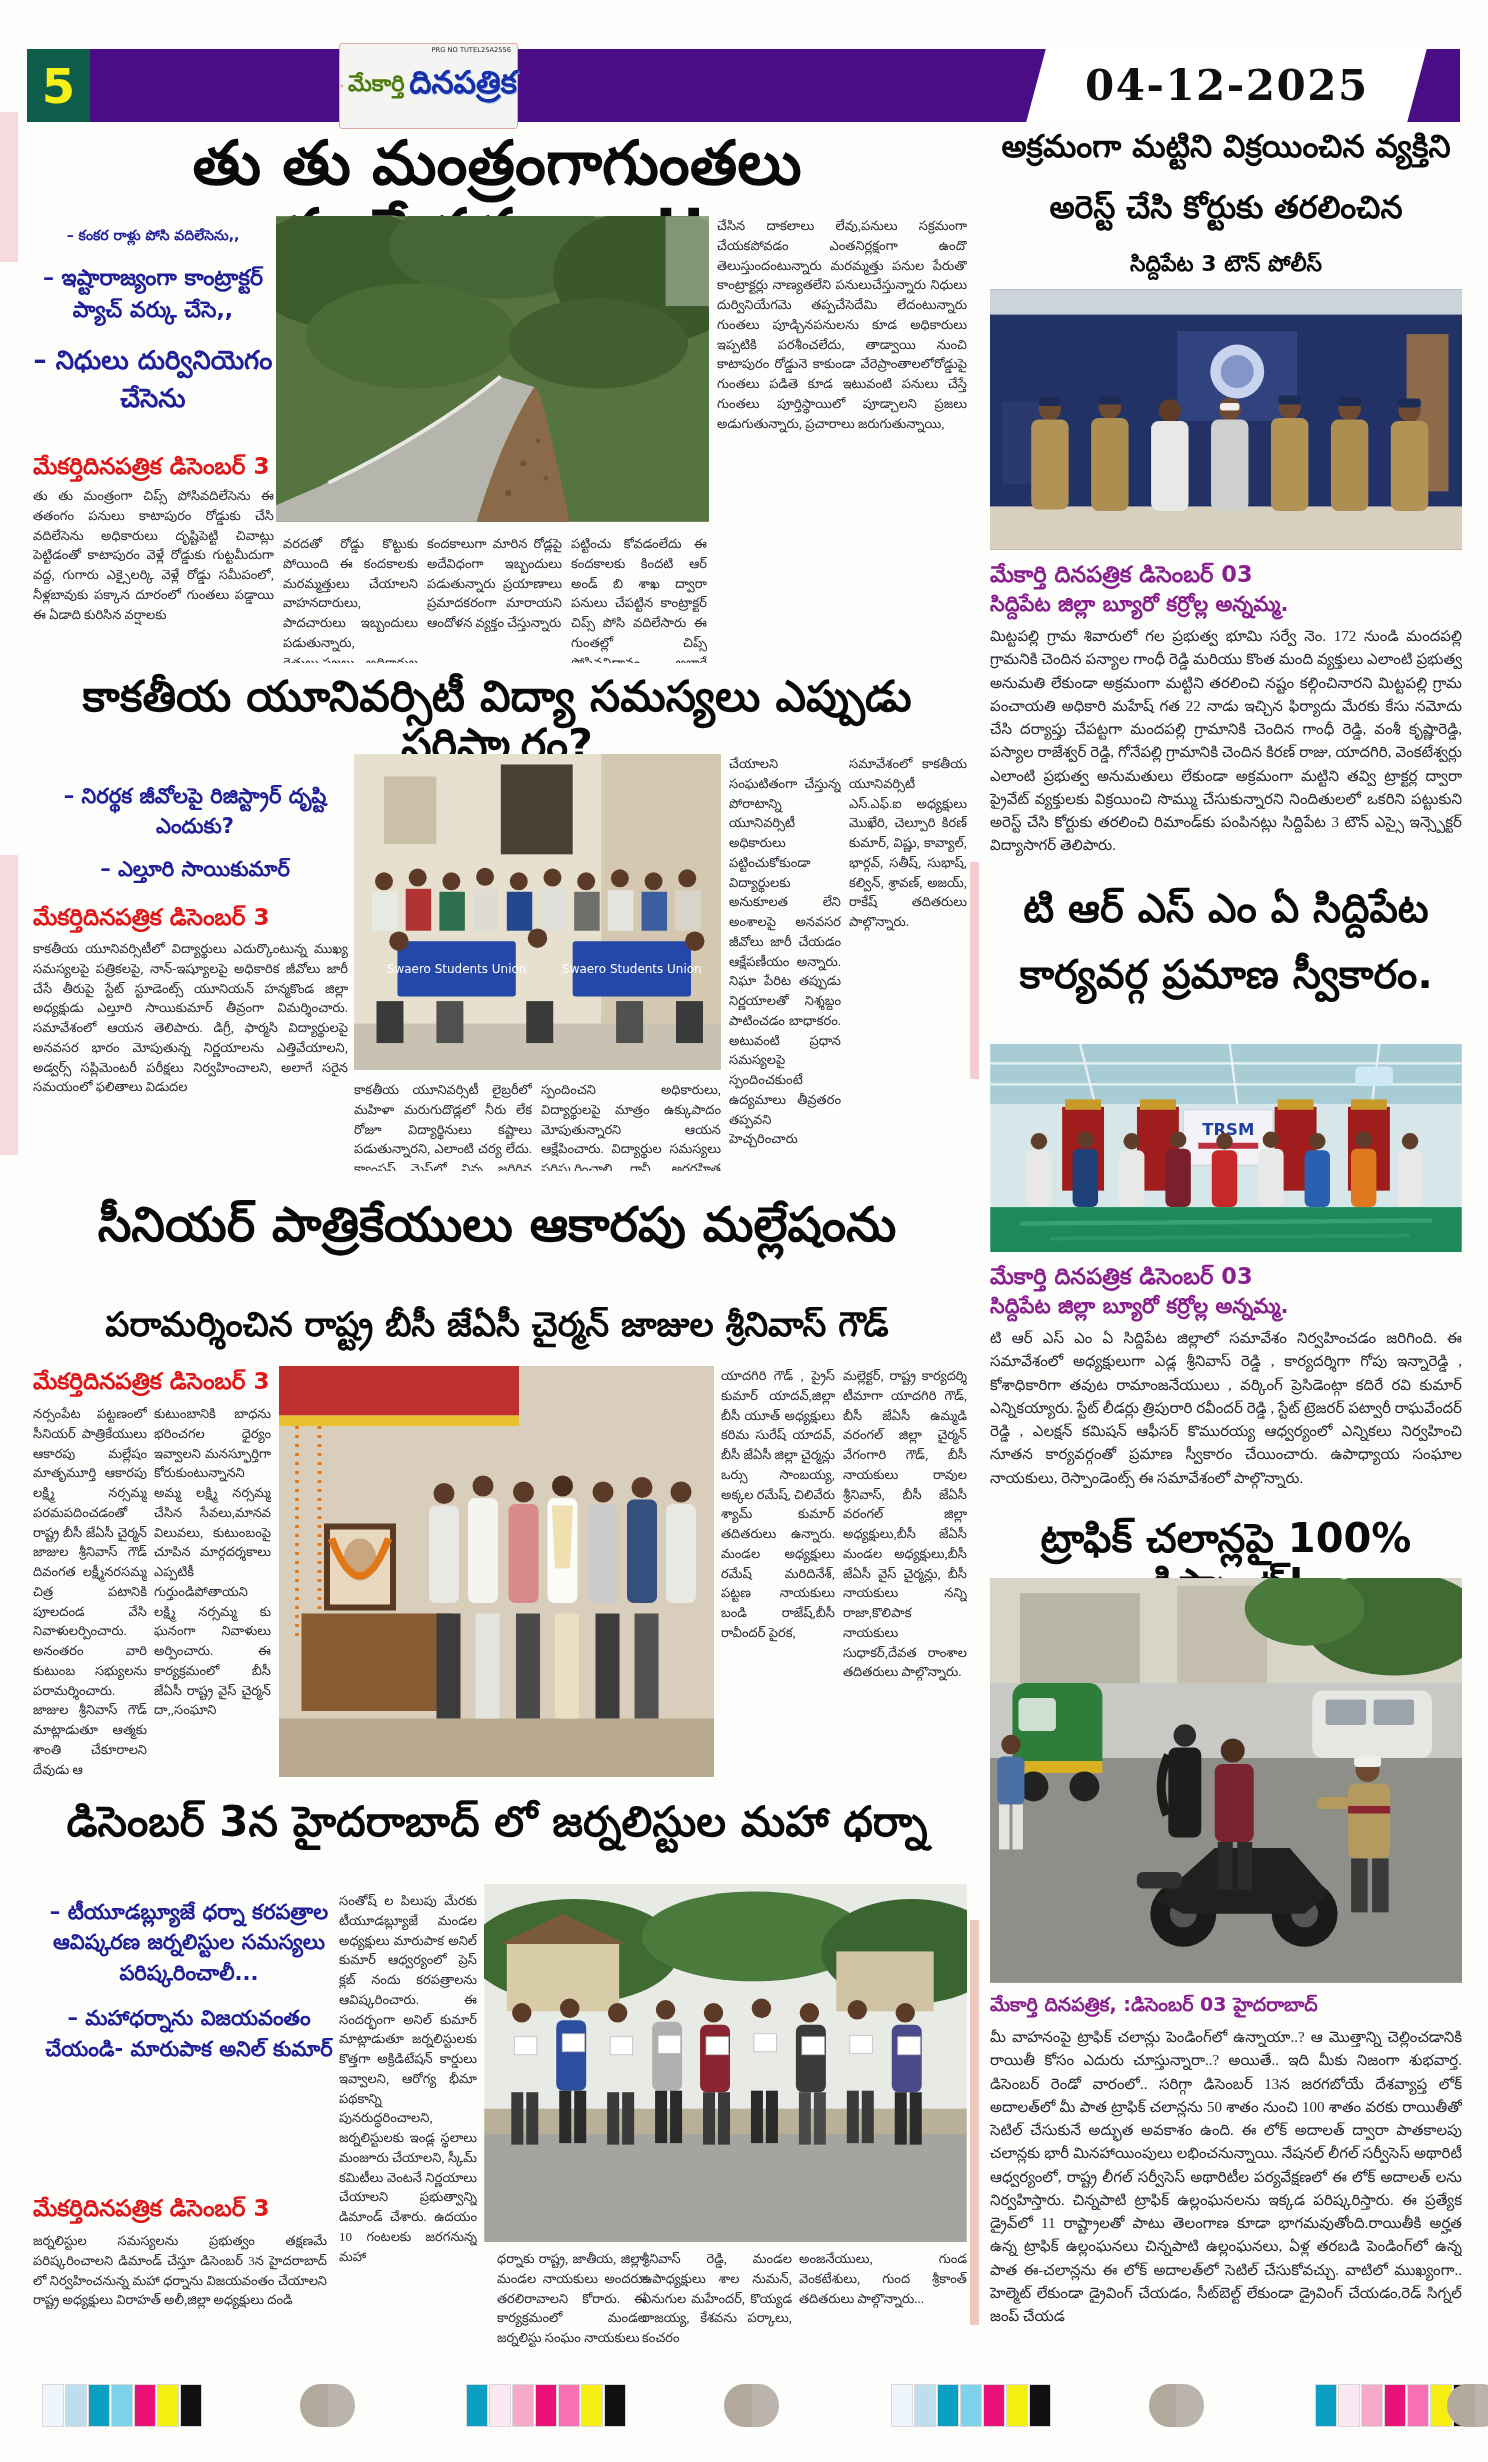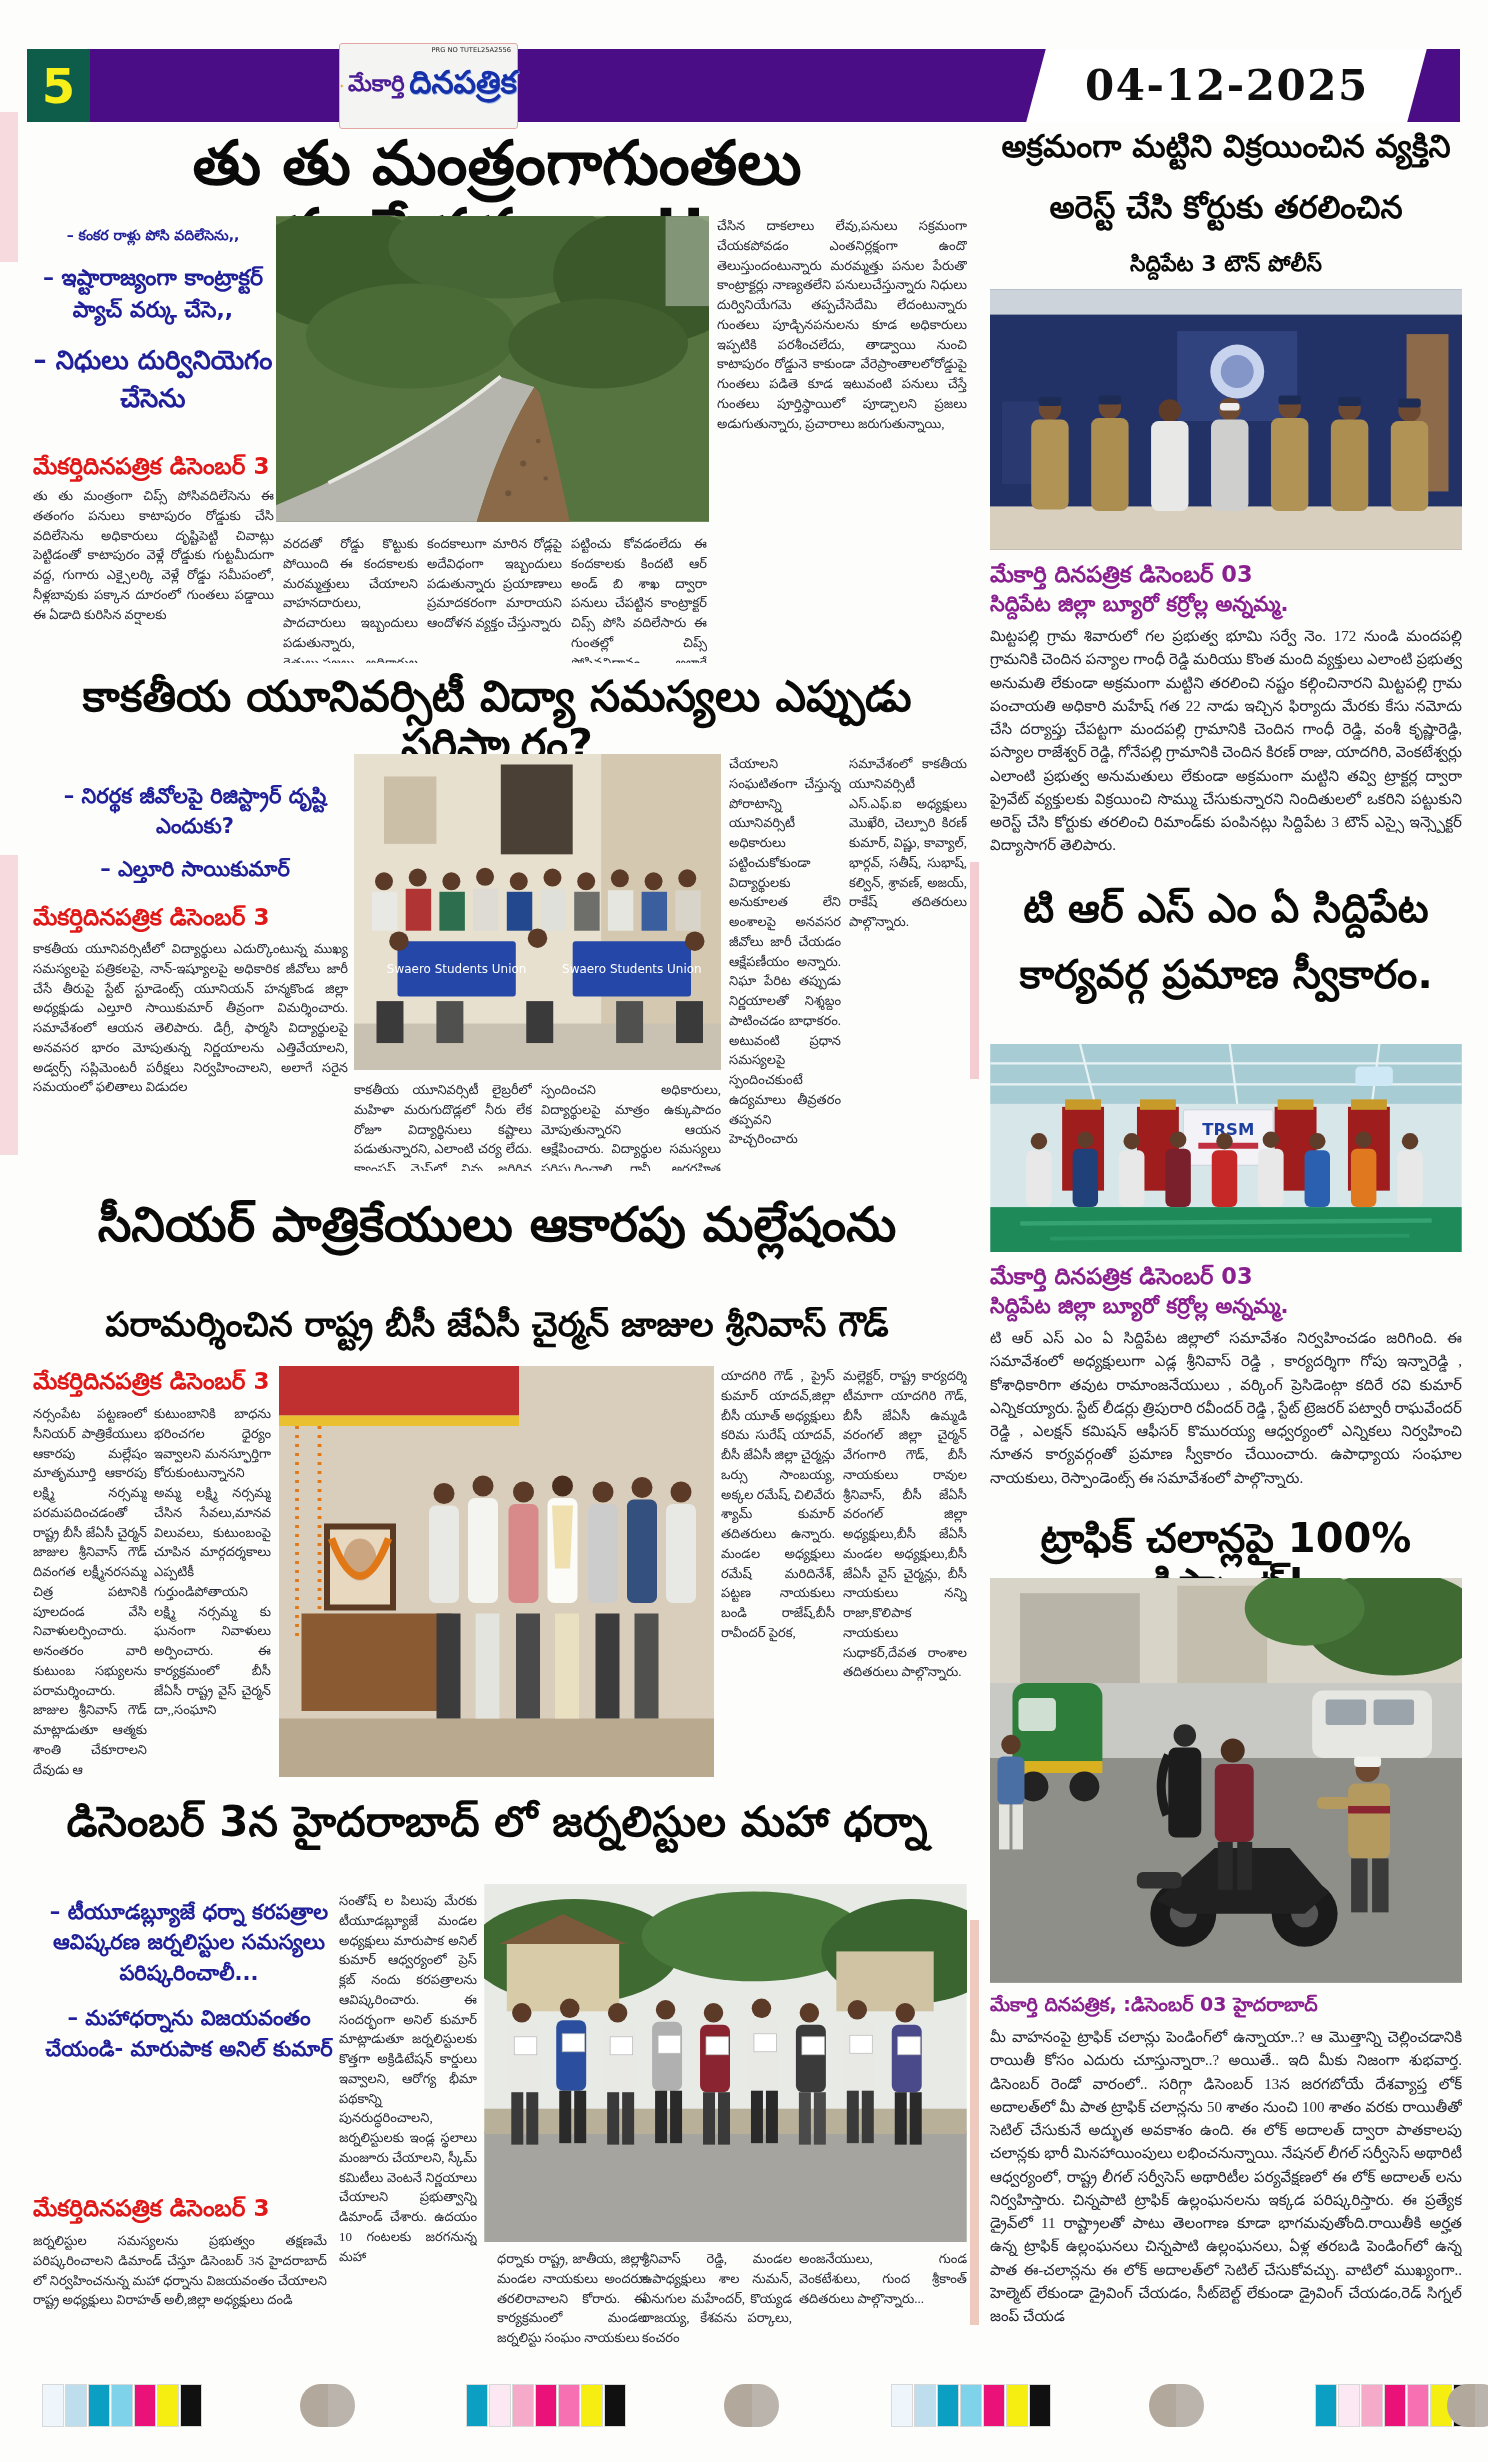--- a/index.html
+++ b/index.html
@@ -6,21 +6,21 @@
   #page{position:relative;width:1488px;height:2462px;background:#fdfdfb;overflow:hidden;
         font-family:"Liberation Serif","DejaVu Serif",serif;color:#1c2030;}
   .abs{position:absolute;}
 
   
   .hdr-bar{background:#4b0d85;}
   .pageno{background:#0e5d4b;color:#f7ef1a;font-family:"DejaVu Sans",sans-serif;
           font-size:48px;font-weight:700;display:flex;align-items:center;justify-content:center;}
   .logo-box{background:#f4f4f2;border:1.5px solid #e3a6a6;border-radius:3px;display:flex;
             align-items:center;justify-content:center;gap:4.5px;}
-  .logo-main{color:#4c1d95;font-family:"DejaVu Sans",sans-serif;font-weight:900;font-size:22.5px;}
+  .logo-main{color:#4d7c0f;font-family:"DejaVu Sans",sans-serif;font-weight:900;font-size:22.5px;}
   .logo-rest{color:#1530a8;font-family:"DejaVu Sans",sans-serif;font-weight:900;font-size:31.5px;
              text-shadow:0.7px 0.7px 0 #9db6e8;}
   .logo-reg{position:absolute;top:2.2px;right:6px;font-size:6.7px;color:#222;font-family:"DejaVu Sans",sans-serif;}
   .date-wrap{background:#ffffff;transform:skewX(-15deg);display:flex;align-items:center;justify-content:center;}
   .date-txt{transform:skewX(15deg);font-family:"DejaVu Serif",serif;font-weight:800;font-size:42px;color:#101010;letter-spacing:1.5px;}
 
   
   .headline{font-family:"DejaVu Sans",sans-serif;font-weight:900;color:#0a0a0a;text-align:center;line-height:1.12;}
   .subhead{color:#20209a;font-family:"DejaVu Sans",sans-serif;font-weight:800;text-align:center;line-height:1.45;}
   .dateline{color:#e01818;font-family:"DejaVu Sans",sans-serif;font-weight:800;font-size:23px;}

